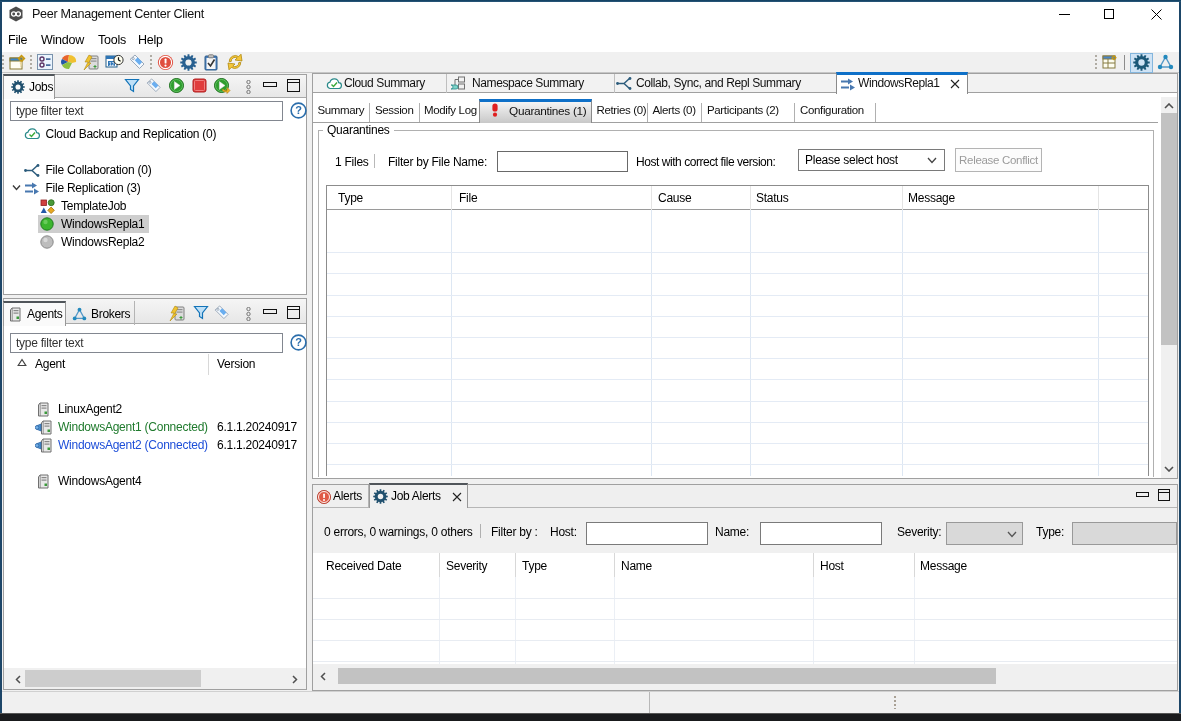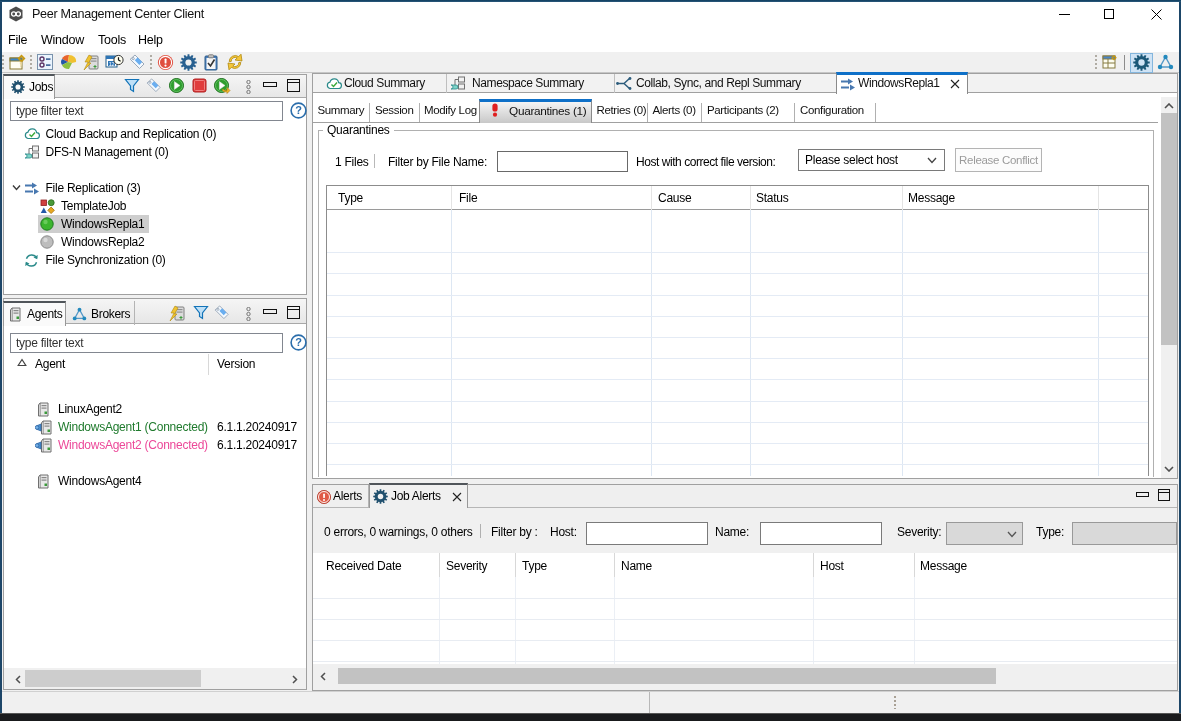--- a/index.html
+++ b/index.html
@@ -191,28 +191,28 @@
       <text x="8.5" y="12.4" font-size="11" font-weight="bold" fill="#2a6dab" text-anchor="middle" font-family="Liberation Sans">?</text>
     </svg>
 
   <div class="treerow" style="top:49.5px;">
     <svg class="abs" style="left:20px;top:3px;" width="16" height="12" viewBox="0 0 16 12">
         <path d="M4,10.5 A3.2,3.2 0 0,1 4,4.2 A4.4,4.4 0 0,1 12.6,4.6 A2.9,2.9 0 0,1 12.3,10.5 Z" fill="#fff" stroke="#2a8a8a" stroke-width="1.2"></path>
         <path d="M5.5,6.5 L7.5,8.5 L11,4.5" stroke="#3aaa3a" stroke-width="1.4" fill="none"></path>
       </svg>
     <div class="trtxt" style="left:41.5px;">Cloud Backup and Replication (0)</div>
   </div>
-  <div class="treerow" style="top:67.5px;">
-    <svg class="abs" style="left:20px;top:2px;" width="16" height="15" viewBox="0 0 16 15">
-        <rect x="8.5" y="1" width="6" height="5" fill="#f2f2f2" stroke="#707070"></rect>
-        <rect x="8.5" y="8" width="6" height="5" fill="#f2f2f2" stroke="#707070"></rect>
-        <path d="M5,3.5 L8.5,3.5 M5,3.5 L5,10.5 L8.5,10.5" stroke="#707070" fill="none"></path>
-        <path d="M1,9 A2,2 0 0,1 1,13 L6,13 A2,2 0 0,0 6,9 Z" fill="#7fd4c8" stroke="#2a8a8a" stroke-width="0.8"></path>
-      </svg>
-    <div class="trtxt" style="left:41.5px;">DFS-N Management (0)</div>
+  <div class="treerow" style="top:85.5px;">
+    <svg class="abs" style="left:20px;top:3px;" width="16" height="13" viewBox="0 0 16 13">
+        <path d="M1,6.5 L8,6.5 M8,6.5 L13.5,1.5 M8,6.5 L13.5,11.5" stroke="#2c5c7c" stroke-width="1.5" fill="none"></path>
+        <circle cx="1.5" cy="6.5" r="1.4" fill="#2c5c7c"></circle>
+        <circle cx="14" cy="1.5" r="1.4" fill="#2c5c7c"></circle>
+        <circle cx="14" cy="11.5" r="1.4" fill="#2c5c7c"></circle>
+      </svg>
+    <div class="trtxt" style="left:41.5px;">File Collaboration (0)</div>
   </div>
   <div class="treerow" style="top:103.5px;">
     <svg class="abs" style="left:8px;top:5px;" width="9" height="7" viewBox="0 0 9 7">
         <path d="M1,1.5 L4.5,5.5 L8,1.5" stroke="#3c3c3c" stroke-width="1.4" fill="none"></path>
       </svg>
     <svg class="abs" style="left:20px;top:3px;" width="17" height="13" viewBox="0 0 17 13">
         <path d="M1,3.5 L9,3.5 M1,9.5 L9,9.5" stroke="#4878b0" stroke-width="2" fill="none"></path>
         <path d="M8,0.5 L13,3.5 L8,6.5 Z" fill="#4878b0"></path>
         <path d="M10,6.5 L15,9.5 L10,12.5 Z" fill="#4878b0"></path>
       </svg>
@@ -234,28 +234,20 @@
         <circle cx="5.5" cy="5" r="2.2" fill="#7ad46e" opacity="0.7"></circle>
       </svg>
     <div class="trtxt" style="left:57px;">WindowsRepla1</div>
   </div>
   <div class="treerow" style="top:157.5px;">
     <svg class="abs" style="left:36px;top:2px;" width="14" height="14" viewBox="0 0 14 14">
         <circle cx="7" cy="7" r="6.2" fill="#bdbdbd" stroke="#8a8a8a"></circle>
         <circle cx="5.5" cy="5" r="2.2" fill="#e0e0e0" opacity="0.8"></circle>
       </svg>
     <div class="trtxt" style="left:57px;">WindowsRepla2</div>
-  </div>
-  <div class="treerow" style="top:175.5px;">
-    <svg class="abs" style="left:20px;top:2px;" width="15" height="15" viewBox="0 0 15 15">
-        <path d="M12.8,5.2 A5.5,5.5 0 0,0 2.5,5.8 M2.2,9.8 A5.5,5.5 0 0,0 12.5,9.2" stroke="#2a8a8a" stroke-width="1.5" fill="none"></path>
-        <path d="M13.8,2 L13.2,6.2 L9.5,4.4 Z" fill="#2a8a8a"></path>
-        <path d="M1.2,13 L1.8,8.8 L5.5,10.6 Z" fill="#2a8a8a"></path>
-      </svg>
-    <div class="trtxt" style="left:41.5px;">File Synchronization (0)</div>
   </div>
 </div>
 
 <div class="abs" style="left:3px;top:298px;width:304px;height:392px;background:#fff;border:1px solid #a0a0a0;">
   <div class="abs" style="left:0;top:0;width:302px;height:25px;background:linear-gradient(#f5f5f5,#e7e7e7);border-bottom:1px solid #a8a8a8;"></div>
   <div class="vtab" style="left:-1px;top:2px;width:63px;height:25px;background:#fafafa;"></div>
   <svg class="abs" style="left:5px;top:8px;" width="13" height="15" viewBox="0 0 13 15">
       <path d="M3,1 L11,1 L11,14 L3,14 Z" fill="#e8e8e8" stroke="#707070"></path>
       <path d="M3,1 L1.5,3 L1.5,14 L3,14" fill="#d0d0d0" stroke="#707070"></path>
       <rect x="4.5" y="3" width="5" height="1.2" fill="#888"></rect>
@@ -338,21 +330,21 @@
   <div class="treerow" style="top:136.5px;">
     <svg class="abs" style="left:31px;top:2px;" width="18" height="15" viewBox="0 0 18 15">
         <path d="M8,1 L16,1 L16,14 L8,14 Z" fill="#e8e8e8" stroke="#707070"></path>
         <path d="M8,1 L6.5,3 L6.5,14 L8,14" fill="#d0d0d0" stroke="#707070"></path>
         <rect x="9.5" y="3" width="5" height="1.2" fill="#888"></rect>
         <rect x="9.5" y="5.5" width="5" height="1.2" fill="#888"></rect>
         <rect x="12.5" y="9.5" width="2.5" height="2.5" fill="#3a9a3a"></rect>
         <path d="M1,6 L6,4 L6,11 L1,9 Z" fill="#4a90d0" stroke="#2a60a0" stroke-width="0.7"></path>
         <circle cx="2" cy="7.5" r="1.8" fill="#78b4e8" stroke="#2a60a0" stroke-width="0.7"></circle>
       </svg>
-    <div class="trtxt" style="left:54px;color:#ec4899;">WindowsAgent2 (Connected)</div>
+    <div class="trtxt" style="left:54px;color:#1d4ed8;">WindowsAgent2 (Connected)</div>
     <div class="trtxt" style="left:213px;">6.1.1.20240917</div>
   </div>
   <div class="treerow" style="top:172.5px;">
     <svg class="abs" style="left:33px;top:2px;" width="13" height="15" viewBox="0 0 13 15">
         <path d="M3,1 L11,1 L11,14 L3,14 Z" fill="#e8e8e8" stroke="#707070"></path>
         <path d="M3,1 L1.5,3 L1.5,14 L3,14" fill="#d0d0d0" stroke="#707070"></path>
         <rect x="4.5" y="3" width="5" height="1.2" fill="#888"></rect>
         <rect x="4.5" y="5.5" width="5" height="1.2" fill="#888"></rect>
         <rect x="7.5" y="9.5" width="2.5" height="2.5" fill="#3a9a3a"></rect>
       </svg>

